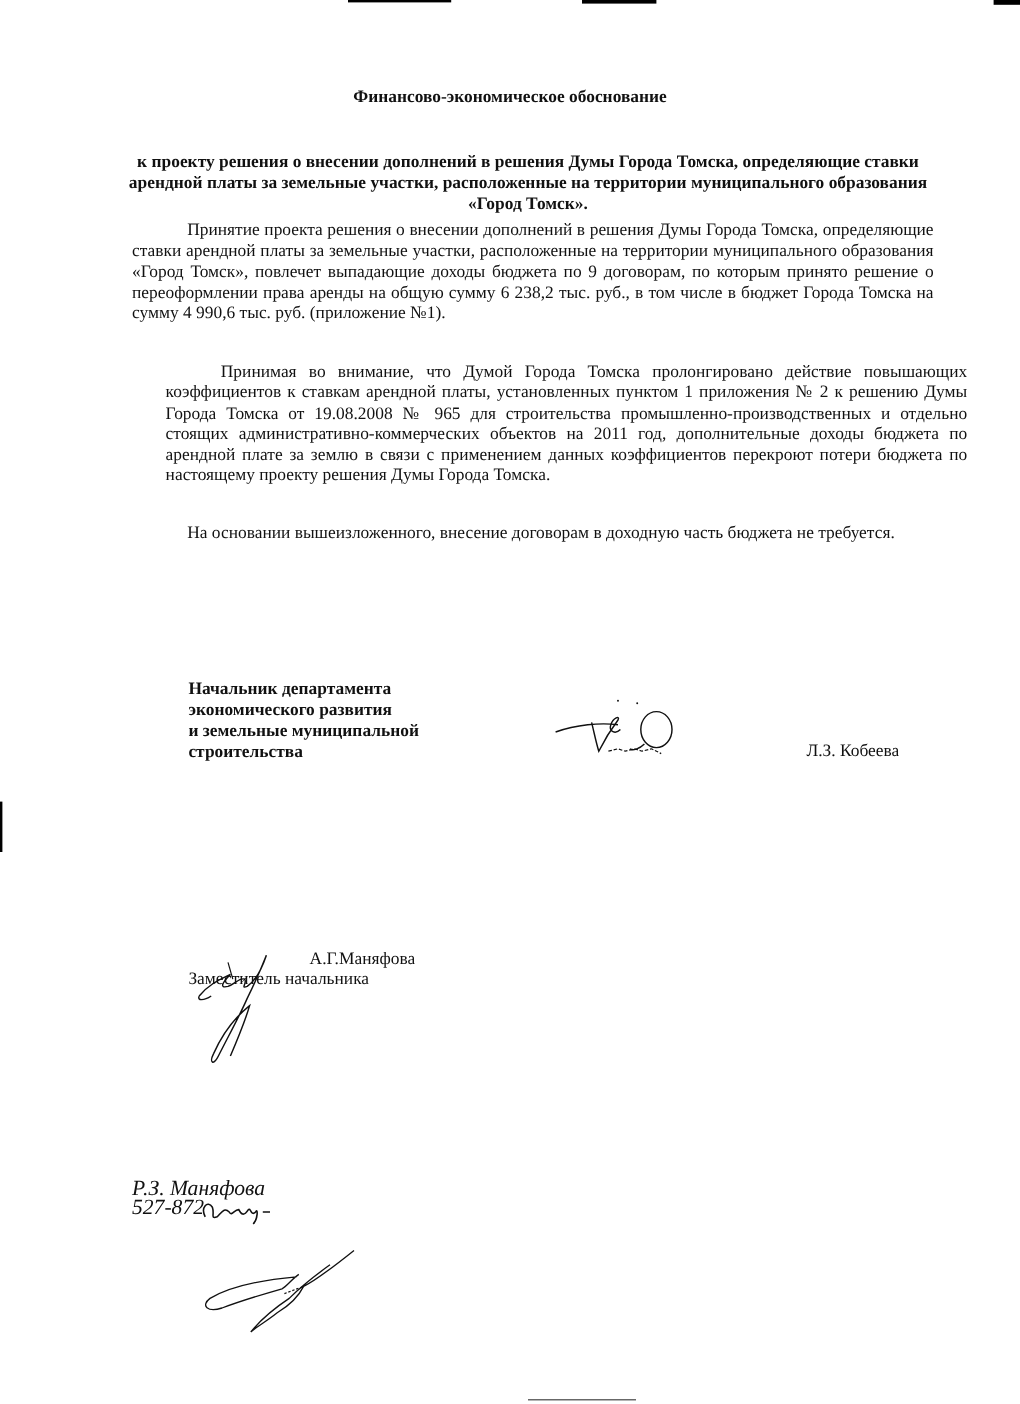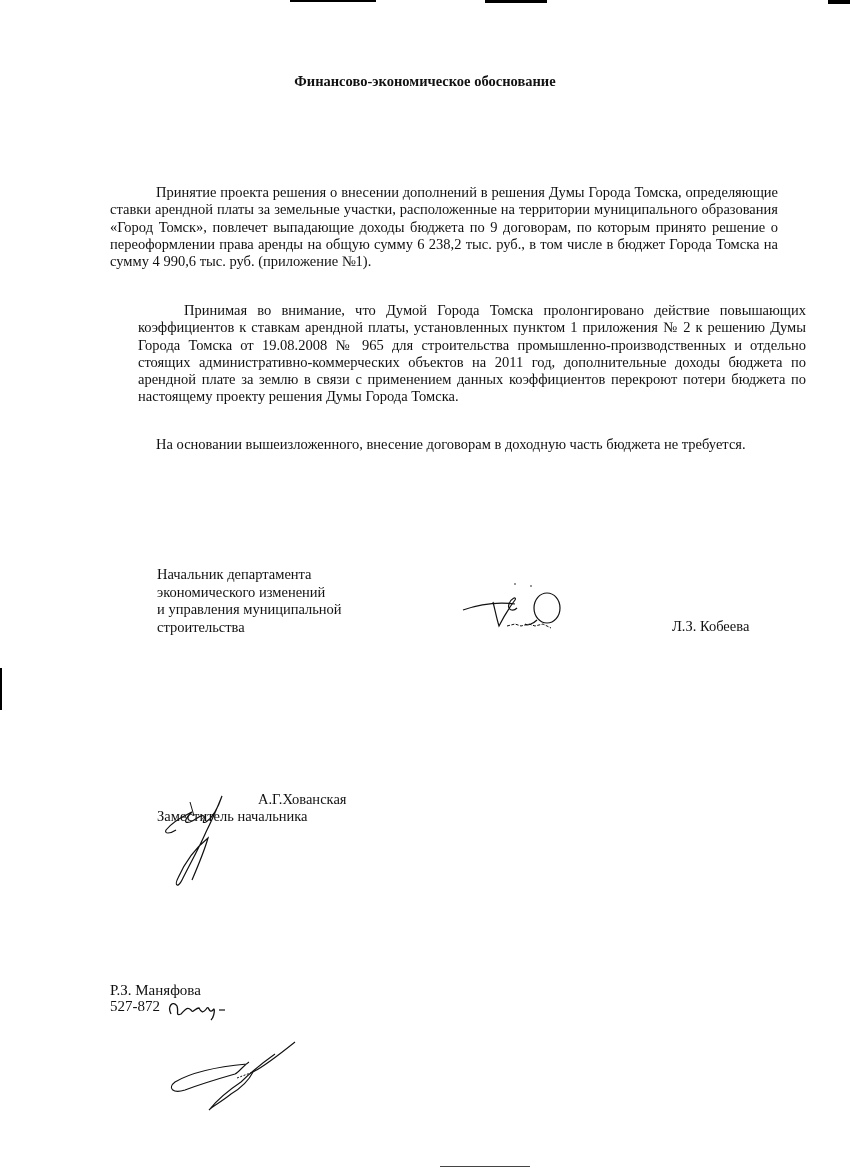--- a/index.html
+++ b/index.html
@@ -62,20 +62,21 @@
     .p1 { top: 184px; }
     .p2 { top: 302px; margin-left: 28px; }
     .p3 { top: 436px; }
 
     .sig-block {
       position: absolute;
       left: 157px;
       top: 566px;
       font-size: 14.5px;
       line-height: 17.5px;
+      font-weight: bold;
     }
     .sig-block div { white-space: nowrap; }
     .sig-name-1 {
       position: absolute;
       left: 672px;
       top: 618px;
       font-size: 14.5px;
       line-height: 17.5px;
       white-space: nowrap;
       text-align: center;
@@ -91,22 +92,23 @@
       position: absolute;
       left: 258px;
       top: 791px;
       font-size: 14.5px;
       white-space: nowrap;
     }
     .executor {
       position: absolute;
       left: 110px;
       top: 982px;
-      font-size: 15px;
+      font-size: 18px;
       line-height: 16px;
+      font-style: italic;
     }
     .executor div { white-space: nowrap; }
 
     .signature { position: absolute; }
     .signature svg { display: block; }
     .sig-1 { left: 455px; top: 580px; }
     .sig-2 { left: 160px; top: 790px; }
     .sig-3 { left: 165px; top: 992px; }
     .sig-4 { left: 165px; top: 1040px; }
   </style>
@@ -116,54 +118,55 @@
 <div class="page">
 
   <div class="artifact art-top-1"></div>
   <div class="artifact art-top-2"></div>
   <div class="artifact art-top-right"></div>
   <div class="artifact art-left-bar"></div>
   <div class="artifact art-bottom"></div>
 
   <div class="title">Финансово-экономическое обоснование</div>
 
+  <div class="subtitle">к проекту решения о внесении дополнений в решения Думы Города Томска, определяющие ставки арендной платы за земельные участки, расположенные на территории муниципального образования «Город Томск».</div>
 
   <div class="body-text p1">
     <p>Принятие проекта решения  о внесении дополнений в решения Думы Города Томска, определяющие ставки арендной платы за земельные участки, расположенные на территории муниципального образования «Город Томск», повлечет выпадающие доходы бюджета по 9 договорам, по которым принято решение о переоформлении права аренды на общую сумму 6 238,2 тыс. руб., в том числе в бюджет Города Томска на сумму 4 990,6 тыс. руб. (приложение №1).</p>
   </div>
   <div class="body-text p2">
     <p>Принимая во внимание, что Думой Города Томска пролонгировано действие повышающих  коэффициентов к ставкам арендной платы,  установленных  пунктом 1 приложения № 2 к решению Думы Города Томска от 19.08.2008 № 965 для строительства промышленно-производственных и отдельно стоящих административно-коммерческих объектов на 2011 год, дополнительные доходы бюджета по арендной плате за землю в связи с применением данных коэффициентов перекроют потери бюджета  по настоящему проекту решения Думы Города Томска.</p>
   </div>
   <div class="body-text p3">
     <p>На основании вышеизложенного, внесение договорам в доходную часть бюджета не требуется.</p>
   </div>
 
   <div class="sig-block">
     <div>Начальник департамента</div>
-    <div>экономического изменений</div>
-    <div>и управления муниципальной</div>
+    <div>экономического развития</div>
+    <div>и земельные муниципальной</div>
     <div>строительства</div>
   </div>
 
   <div class="signature sig-1">
     <svg width="120" height="60" viewBox="0 0 120 60">
       <path d="M8 30 C 25 24, 45 22, 60 24" stroke="#111" stroke-width="1.2" fill="none"></path>
       <path d="M38 22 C 40 30, 42 40, 44 46 C 48 38, 54 28, 60 20 C 62 16, 56 18, 54 24 C 52 30, 58 32, 62 28" stroke="#111" stroke-width="1.2" fill="none"></path>
       <ellipse cx="92" cy="28" rx="13" ry="15" stroke="#111" stroke-width="1.2" fill="none"></ellipse>
       <path d="M82 40 C 78 44, 72 46, 70 44" stroke="#111" stroke-width="1.2" fill="none"></path>
       <path d="M52 46 L 60 44 L 66 46 L 74 44 L 80 46 L 88 44 L 96 48" stroke="#111" stroke-width="1" fill="none" stroke-dasharray="3 1.5"></path>
       <circle cx="60" cy="4" r="0.8" fill="#111"></circle>
       <circle cx="76" cy="6" r="0.8" fill="#111"></circle>
     </svg>
   </div>
 
   <div class="sig-name-1">Л.З. Кобеева</div>
 
   <div class="deputy-title">Заместитель начальника</div>
-  <div class="deputy-name">А.Г.Хованская</div>
+  <div class="deputy-name">А.Г.Маняфова</div>
 
   <div class="signature sig-2">
     <svg width="80" height="100" viewBox="0 0 80 100">
       <path d="M6 40 C 14 30, 24 26, 32 22 C 26 28, 22 34, 30 32 C 36 30, 40 24, 44 26 C 46 30, 40 34, 46 32 C 52 28, 58 18, 62 6 C 58 16, 52 30, 46 42 C 40 56, 30 74, 22 90 C 18 98, 14 96, 18 88 C 26 70, 38 56, 48 48 C 44 62, 38 76, 32 90" stroke="#111" stroke-width="1.2" fill="none"></path>
       <path d="M6 40 C 4 44, 10 44, 16 40" stroke="#111" stroke-width="1.2" fill="none"></path>
       <path d="M30 12 L 34 26" stroke="#111" stroke-width="1" fill="none"></path>
     </svg>
   </div>
 
   <div class="executor">

